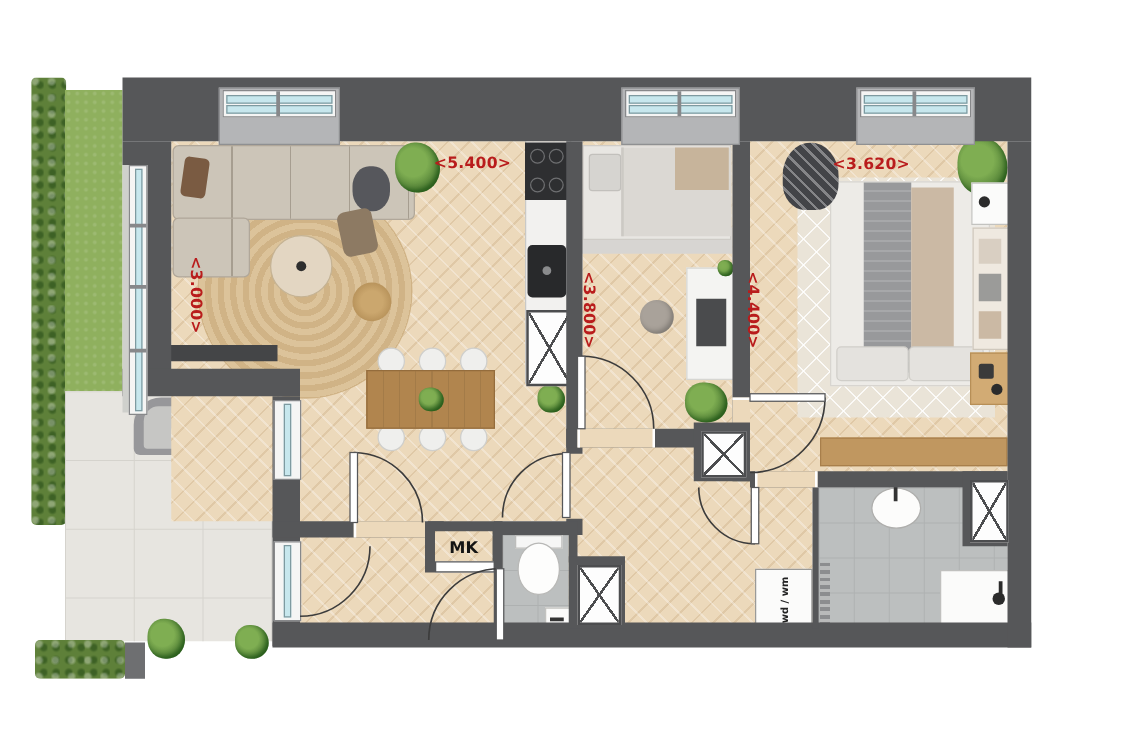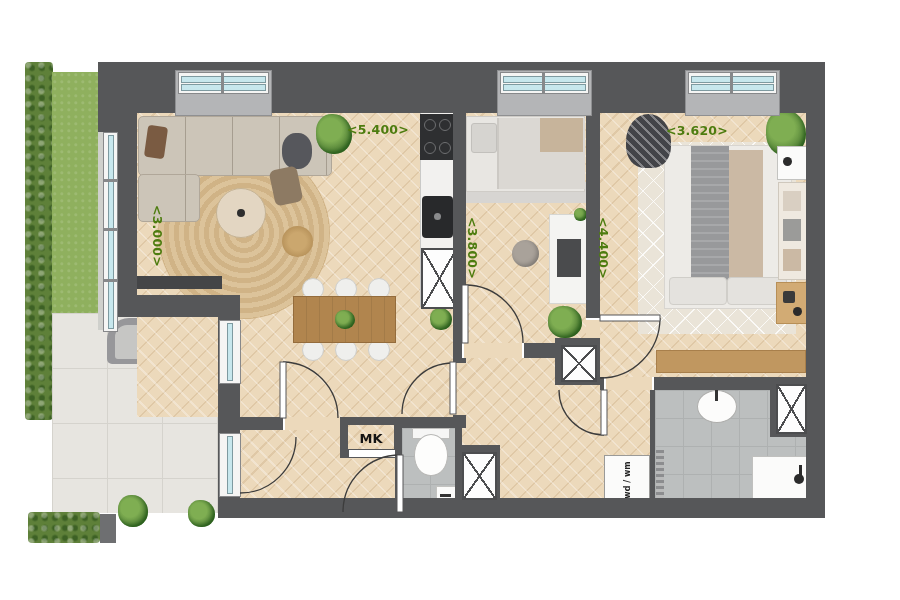--- a/index.html
+++ b/index.html
@@ -43,21 +43,21 @@
       linear-gradient(to top right, transparent calc(50% - 1px), #4c4d4f calc(50% - 1px) calc(50% + 1px), transparent calc(50% + 1px)),
       linear-gradient(to bottom right, transparent calc(50% - 1px), #4c4d4f calc(50% - 1px) calc(50% + 1px), transparent calc(50% + 1px));}
   
   .sofa{background:#ccc5b8;border:1px solid #b0a799;border-radius:5px;
     background-image:repeating-linear-gradient(90deg, transparent 0 46px, rgba(120,110,95,.45) 46px 47px);}
   .rugjute{background:repeating-radial-gradient(circle at 50% 50%, #dcc39a 0 5px, #d0b386 5px 10px);
     border-radius:50%;}
   .plant{background:radial-gradient(circle at 40% 40%, #7fae52 0 35%, #4e7d34 70%);
     border-radius:45% 55% 50% 50%;box-shadow:inset -2px -2px 4px rgba(0,60,0,.5);}
   .whitebox{background:#fbfbfa;border:1px solid #c3c3c0;}
-  .dim{color:#4d7c0f;font-weight:bold;font-size:12.5px;letter-spacing:.2px;
+  .dim{color:#b91c1c;font-weight:bold;font-size:12.5px;letter-spacing:.2px;
        display:flex;align-items:center;justify-content:center;white-space:nowrap;}
   .dimv{writing-mode:vertical-rl;}
   .mk{color:#141414;font-weight:bold;font-size:13px;display:flex;align-items:center;justify-content:center;}
   .wdwm{color:#222;font-weight:bold;font-size:8px;display:flex;align-items:center;justify-content:center;
         transform:rotate(-90deg);}
   svg{position:absolute;left:0;top:0;}
 </style>
 </head>
 <body>
 

